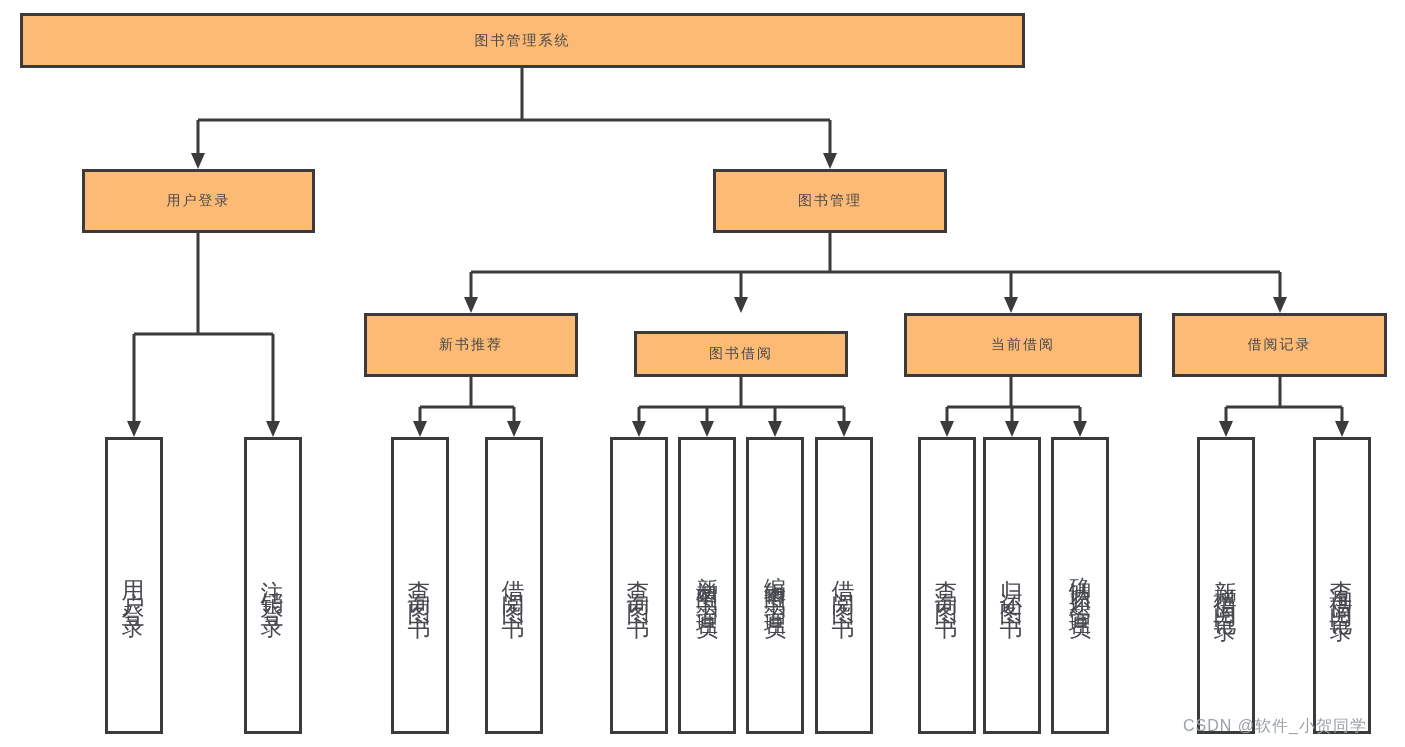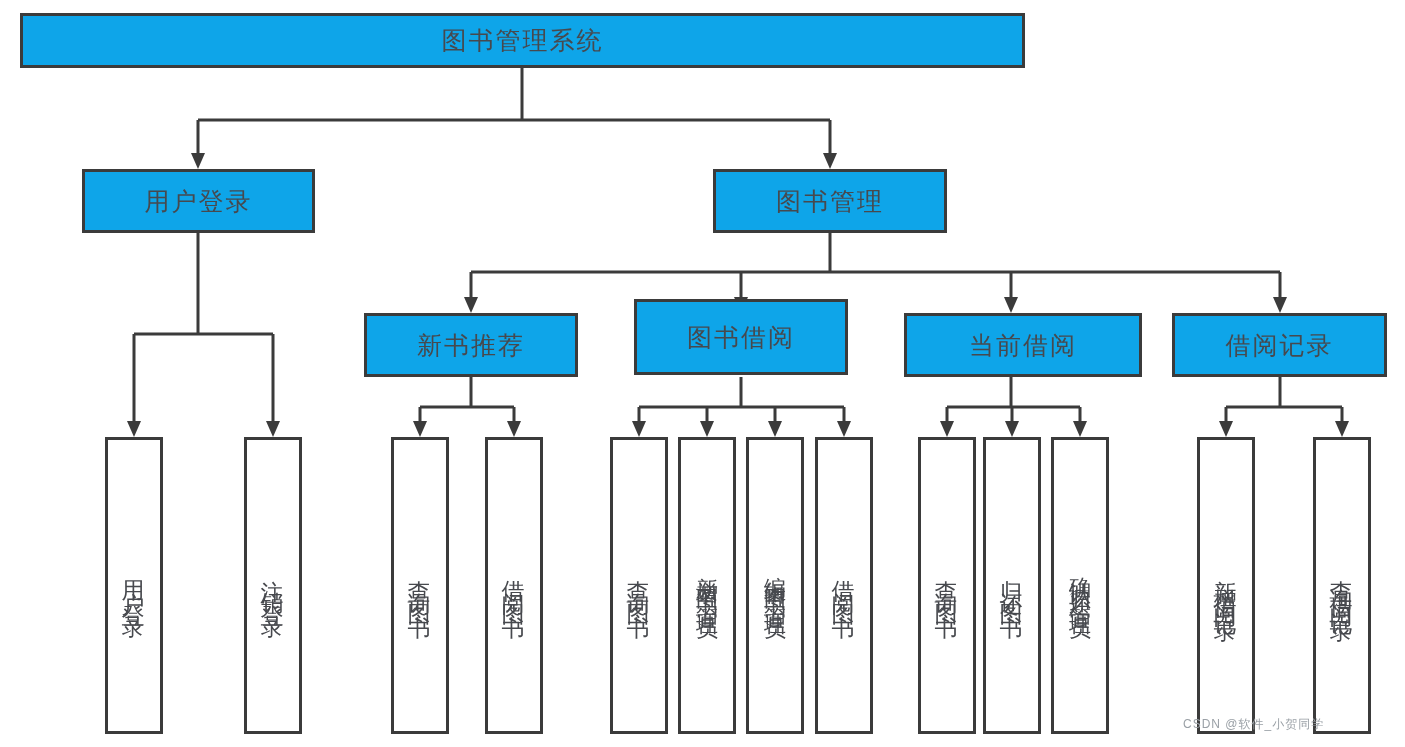--- a/index.html
+++ b/index.html
@@ -2,36 +2,36 @@
 <html><head>
 <meta charset="utf-8">
 <style>
   html,body { margin:0; padding:0; background:#fff; }
   .stage {
     position:relative; width:1405px; height:747px; background:#ffffff;
     font-family:"Liberation Sans","DejaVu Sans",sans-serif; overflow:hidden;
   }
   svg.wires { position:absolute; left:0; top:0; width:1405px; height:747px; }
   .hbox {
-    position:absolute; box-sizing:border-box; border:3px solid #3b3b3b; background:#0ea5e9;
+    position:absolute; box-sizing:border-box; border:3px solid #3b3b3b; background:#fdba74;
     display:flex; align-items:center; justify-content:center;
-    font-size:25px; letter-spacing:2px; color:#47494e; white-space:nowrap;text-align:center;
+    font-size:14px; letter-spacing:2px; color:#47494e; white-space:nowrap;text-align:center;
   }
   .vbox {
     position:absolute; box-sizing:border-box; top:437px; width:58px; height:297px;
     border:3px solid #3b3b3b; background:#ffffff;
     writing-mode:vertical-rl; text-orientation:mixed;
     display:flex; align-items:center; justify-content:center;
     font-size:23px; letter-spacing:12px; color:#47494e;
   }
   .ls8 { letter-spacing:8px; }
   .ls6 { letter-spacing:6px; font-size:22px; }
   .watermark {
     position:absolute; left:1183px; top:716px; z-index:3;
-    font-size:12px; letter-spacing:1px; color:#9aa0a6; white-space:nowrap;
+    font-size:16px; letter-spacing:1px; color:#9aa0a6; white-space:nowrap;
   }
 </style>
 </head>
 <body>
 
 <div class="stage">
 
   <svg class="wires" viewBox="0 0 1405 747" xmlns="http://www.w3.org/2000/svg">
     <path fill="none" stroke="#3b3b3b" stroke-width="3" d="
       M522,68 V120 M198,120 H830 M198,120 V157 M830,120 V157
@@ -63,21 +63,21 @@
       <polygon points="1335,421 1349,421 1342,437"></polygon>
     </g>
   </svg>
 
   <div class="hbox" style="left:20px; top:13px; width:1005px; height:55px;">图书管理系统</div>
 
   <div class="hbox" style="left:82px; top:169px; width:233px; height:64px;">用户登录</div>
   <div class="hbox" style="left:364px; top:313px; width:214px; height:64px;">新书推荐</div>
 
   <div class="hbox" style="left:713px; top:169px; width:234px; height:64px;">图书管理</div>
-  <div class="hbox" style="left:634px; top:299px; width:214px; height:76px;">图书借阅</div>
+  <div class="hbox" style="left:634px; top:331px; width:214px; height:46px;">图书借阅</div>
   <div class="hbox" style="left:904px; top:313px; width:238px; height:64px;">当前借阅</div>
   <div class="hbox" style="left:1172px; top:313px; width:215px; height:64px;">借阅记录</div>
 
   <div class="vbox" style="left:105px;">用户登录</div>
   <div class="vbox" style="left:244px;">注销登录</div>
   <div class="vbox" style="left:391px;">查询图书</div>
   <div class="vbox" style="left:485px;">借阅图书</div>
   <div class="vbox" style="left:610px;">查询图书</div>
   <div class="vbox ls6" style="left:678px;">新增图书（管理员）</div>
   <div class="vbox ls6" style="left:746px;">编辑图书（管理员）</div>

